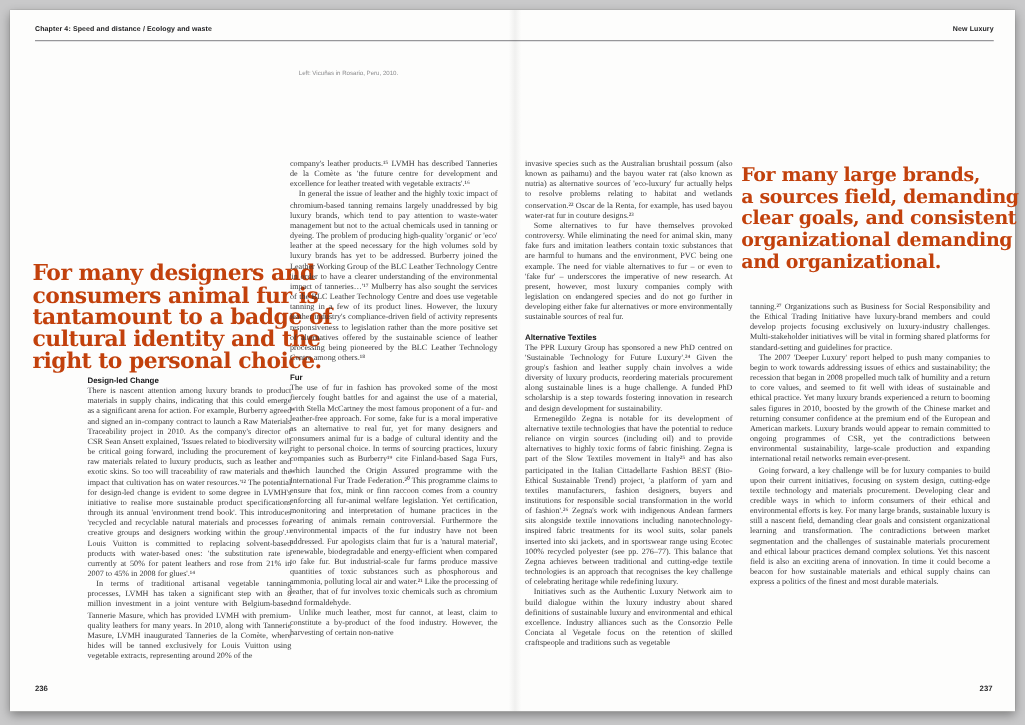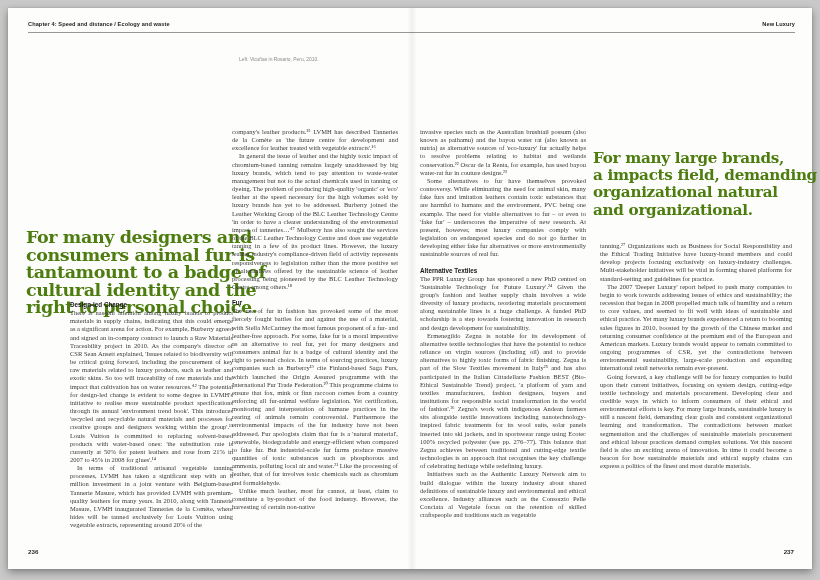--- a/index.html
+++ b/index.html
@@ -46,23 +46,22 @@
       radial-gradient(26px 50px at 78% 76%, #c79441 0%, rgba(199,148,65,0) 75%),
       linear-gradient(90deg, rgba(0,0,0,0) 85%, rgba(239,233,216,.9) 95%),
       repeating-linear-gradient(83deg, rgba(255,243,211,.28) 0 1px, rgba(0,0,0,0) 1px 5px),
       linear-gradient(180deg, #d6bb8a 0%, #cb9d50 35%, #ba8134 70%, #a97326 100%);
   }
   .caption{
     position:absolute;left:231px;top:49px;width:120px;
     font-family:"Liberation Sans", sans-serif;font-size:4.9px;color:#8b8b8d;
   }
   .quote{
-    position:absolute;color:#4d7c0f;font-weight:bold;
+    position:absolute;color:#c2410c;font-weight:bold;
     font-family:"DejaVu Serif", serif;
-    margin-top:18px;
   }
   .quote div{white-space:nowrap;}
   .quote-left{
     left:18px;top:203px;width:214px;
     font-size:17.5px;line-height:17.6px;letter-spacing:-.4px;
   }
   .quote-right{
     left:585px;top:124px;width:204px;
     font-size:15.2px;line-height:17.2px;letter-spacing:-.3px;
   }
@@ -128,22 +127,23 @@
     <p>invasive species such as the Australian brushtail possum (also known as paihamu) and the bayou water rat (also known as nutria) as alternative sources of 'eco-luxury' fur actually helps to resolve problems relating to habitat and wetlands conservation.²² Oscar de la Renta, for example, has used bayou water-rat fur in couture designs.²³</p>
     <p class="ind">Some alternatives to fur have themselves provoked controversy. While eliminating the need for animal skin, many fake furs and imitation leathers contain toxic substances that are harmful to humans and the environment, PVC being one example. The need for viable alternatives to fur – or even to 'fake fur' – underscores the imperative of new research. At present, however, most luxury companies comply with legislation on endangered species and do not go further in developing either fake fur alternatives or more environmentally sustainable sources of real fur.</p>
     <h4 class="gap">Alternative Textiles</h4>
     <p>The PPR Luxury Group has sponsored a new PhD centred on 'Sustainable Technology for Future Luxury'.²⁴ Given the group's fashion and leather supply chain involves a wide diversity of luxury products, reordering materials procurement along sustainable lines is a huge challenge. A funded PhD scholarship is a step towards fostering innovation in research and design development for sustainability.</p>
     <p class="ind">Ermenegildo Zegna is notable for its development of alternative textile technologies that have the potential to reduce reliance on virgin sources (including oil) and to provide alternatives to highly toxic forms of fabric finishing. Zegna is part of the Slow Textiles movement in Italy²⁵ and has also participated in the Italian Cittadellarte Fashion BEST (Bio-Ethical Sustainable Trend) project, 'a platform of yarn and textiles manufacturers, fashion designers, buyers and institutions for responsible social transformation in the world of fashion'.²⁶ Zegna's work with indigenous Andean farmers sits alongside textile innovations including nanotechnology-inspired fabric treatments for its wool suits, solar panels inserted into ski jackets, and in sportswear range using Ecotec 100% recycled polyester (see pp. 276–77). This balance that Zegna achieves between traditional and cutting-edge textile technologies is an approach that recognises the key challenge of celebrating heritage while redefining luxury.</p>
     <p class="ind">Initiatives such as the Authentic Luxury Network aim to build dialogue within the luxury industry about shared definitions of sustainable luxury and environmental and ethical excellence. Industry alliances such as the Consorzio Pelle Conciata al Vegetale focus on the retention of skilled craftspeople and traditions such as vegetable</p>
   </div>
 
   <div class="quote quote-right">
     <div>For many large brands,</div>
-    <div>a impacts field, demanding</div>
-    <div>organizational natural</div>
+    <div>a sources field, demanding</div>
+    <div>clear goals, and consistent</div>
+    <div>organizational demanding</div>
     <div>and organizational.</div>
   </div>
 
   <div class="col col4">
     <p>tanning.²⁷ Organizations such as Business for Social Responsibility and the Ethical Trading Initiative have luxury-brand members and could develop projects focusing exclusively on luxury-industry challenges. Multi-stakeholder initiatives will be vital in forming shared platforms for standard-setting and guidelines for practice.</p>
     <p class="ind">The 2007 'Deeper Luxury' report helped to push many companies to begin to work towards addressing issues of ethics and sustainability; the recession that began in 2008 propelled much talk of humility and a return to core values, and seemed to fit well with ideas of sustainable and ethical practice. Yet many luxury brands experienced a return to booming sales figures in 2010, boosted by the growth of the Chinese market and returning consumer confidence at the premium end of the European and American markets. Luxury brands would appear to remain committed to ongoing programmes of CSR, yet the contradictions between environmental sustainability, large-scale production and expanding international retail networks remain ever-present.</p>
     <p class="ind">Going forward, a key challenge will be for luxury companies to build upon their current initiatives, focusing on system design, cutting-edge textile technology and materials procurement. Developing clear and credible ways in which to inform consumers of their ethical and environmental efforts is key. For many large brands, sustainable luxury is still a nascent field, demanding clear goals and consistent organizational learning and transformation. The contradictions between market segmentation and the challenges of sustainable materials procurement and ethical labour practices demand complex solutions. Yet this nascent field is also an exciting arena of innovation. In time it could become a beacon for how sustainable materials and ethical supply chains can express a politics of the finest and most durable materials.</p>
   </div>
 
   <div class="pageno pageno-left">236</div>

